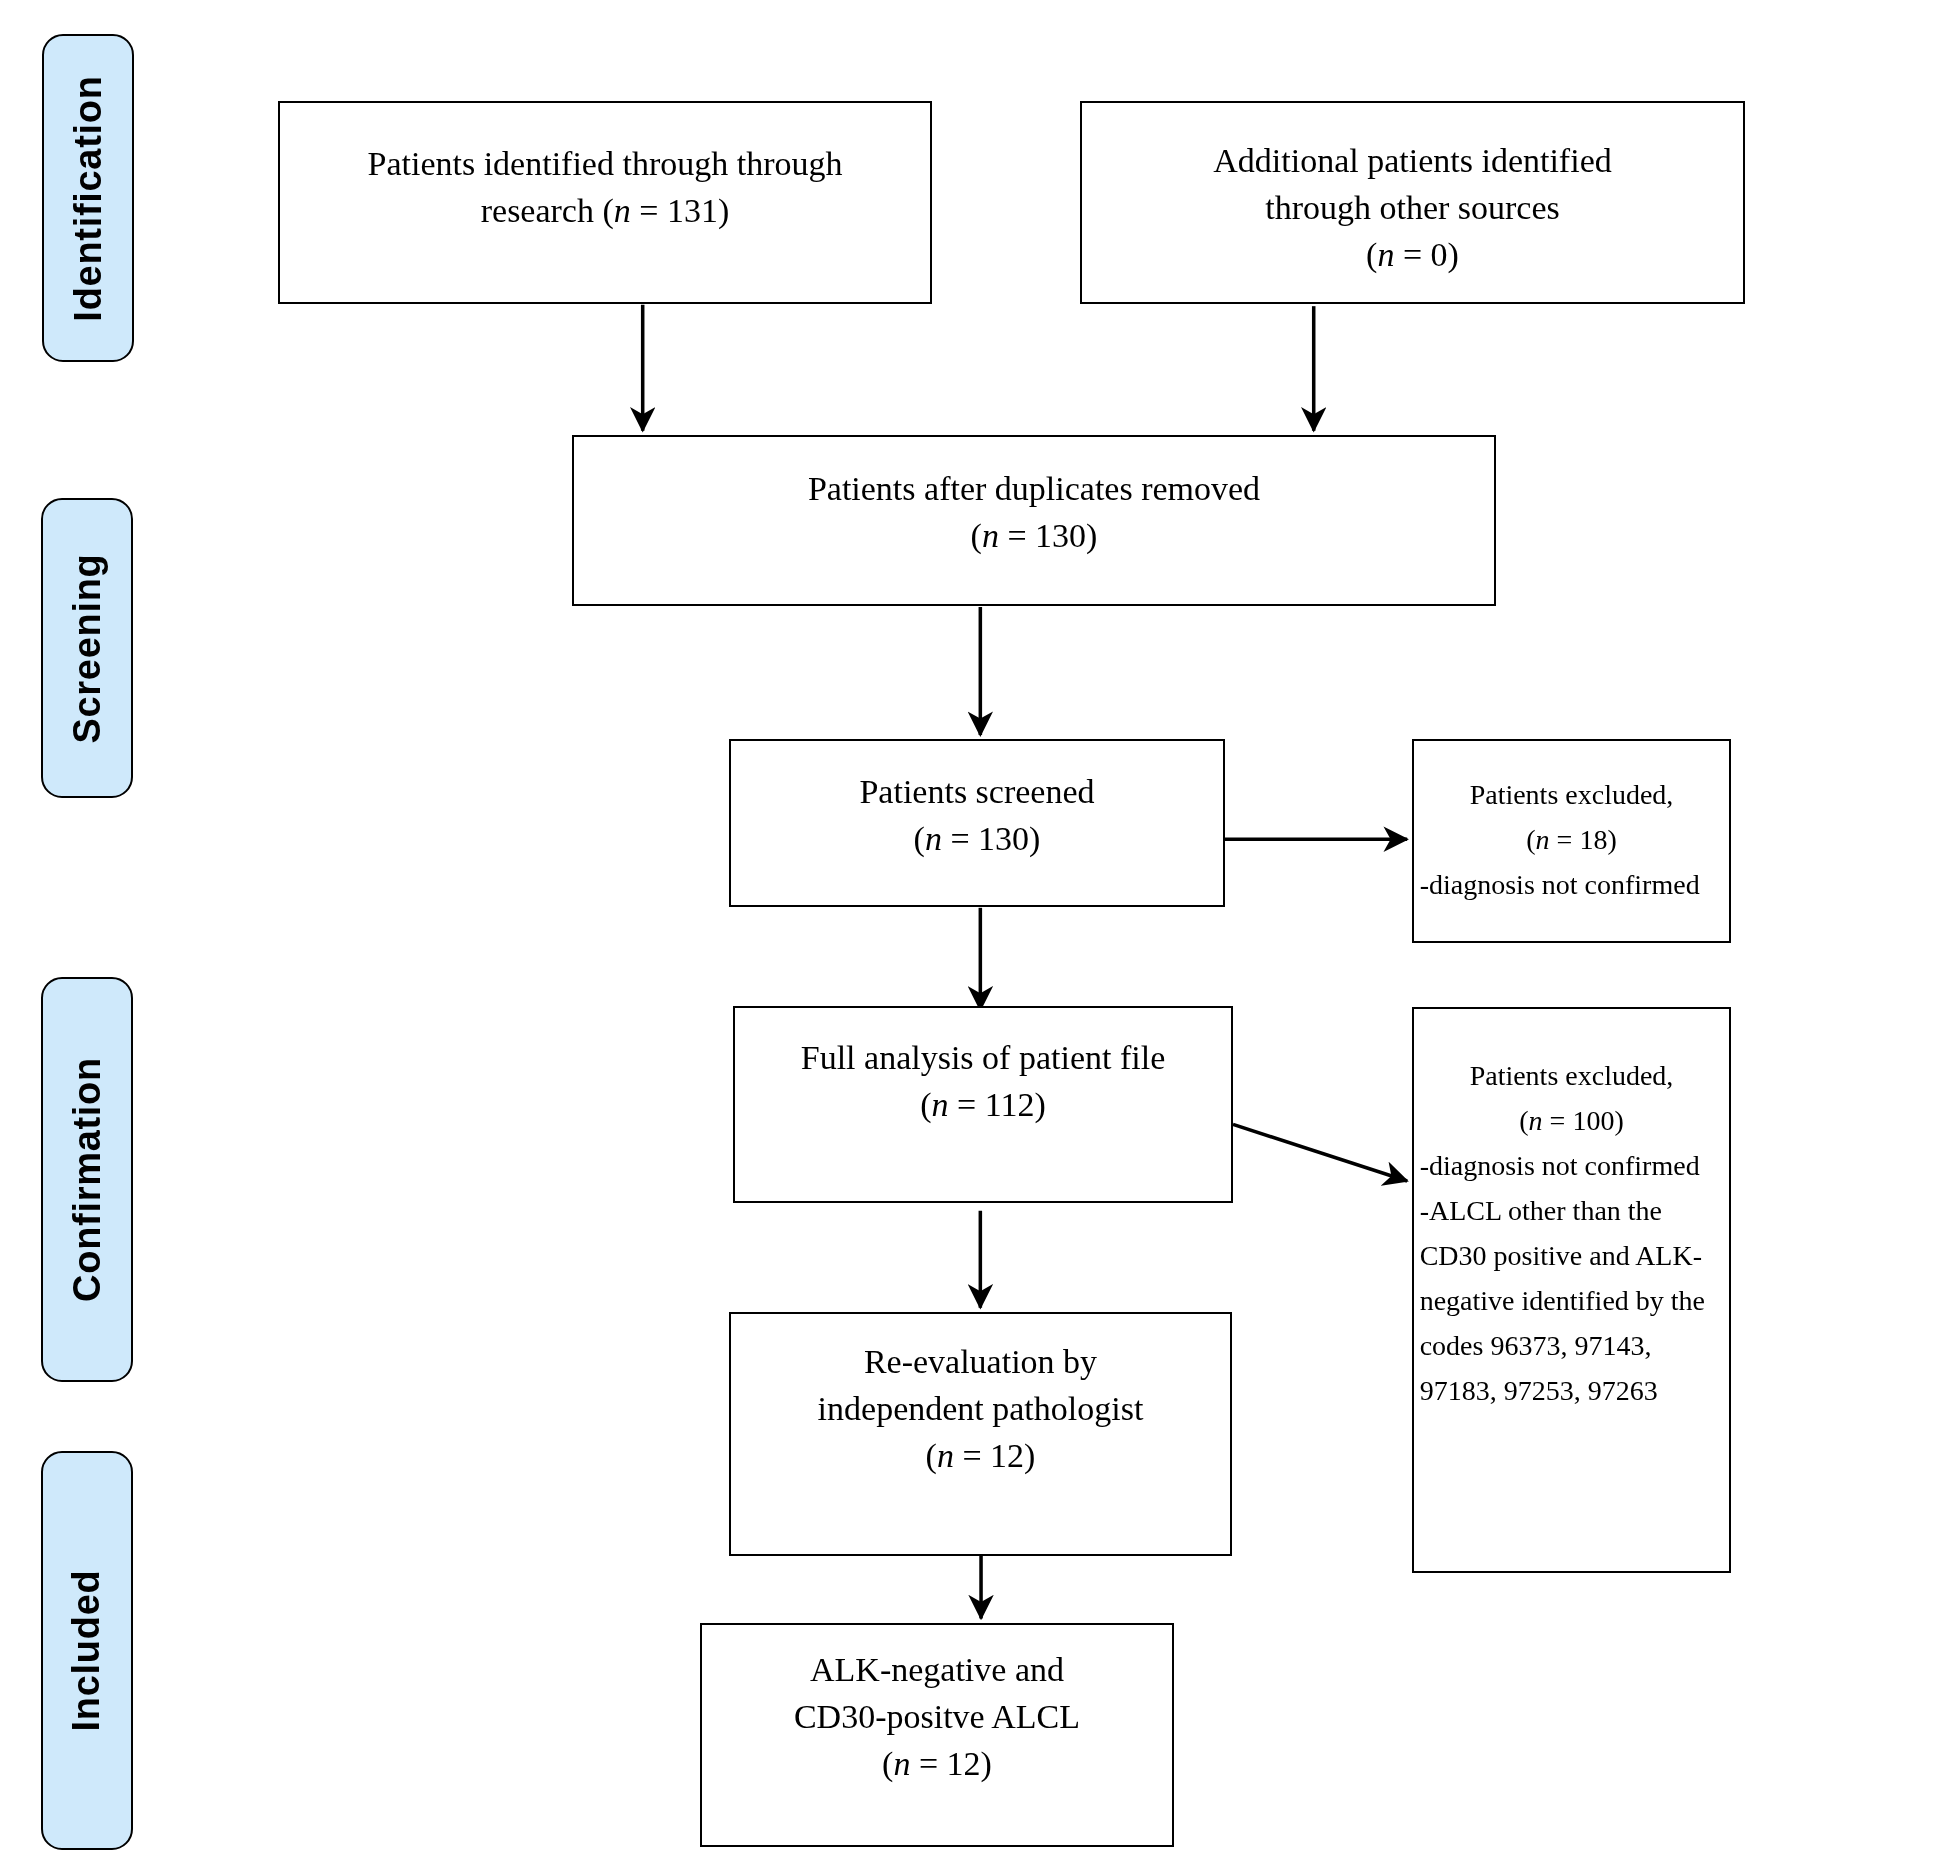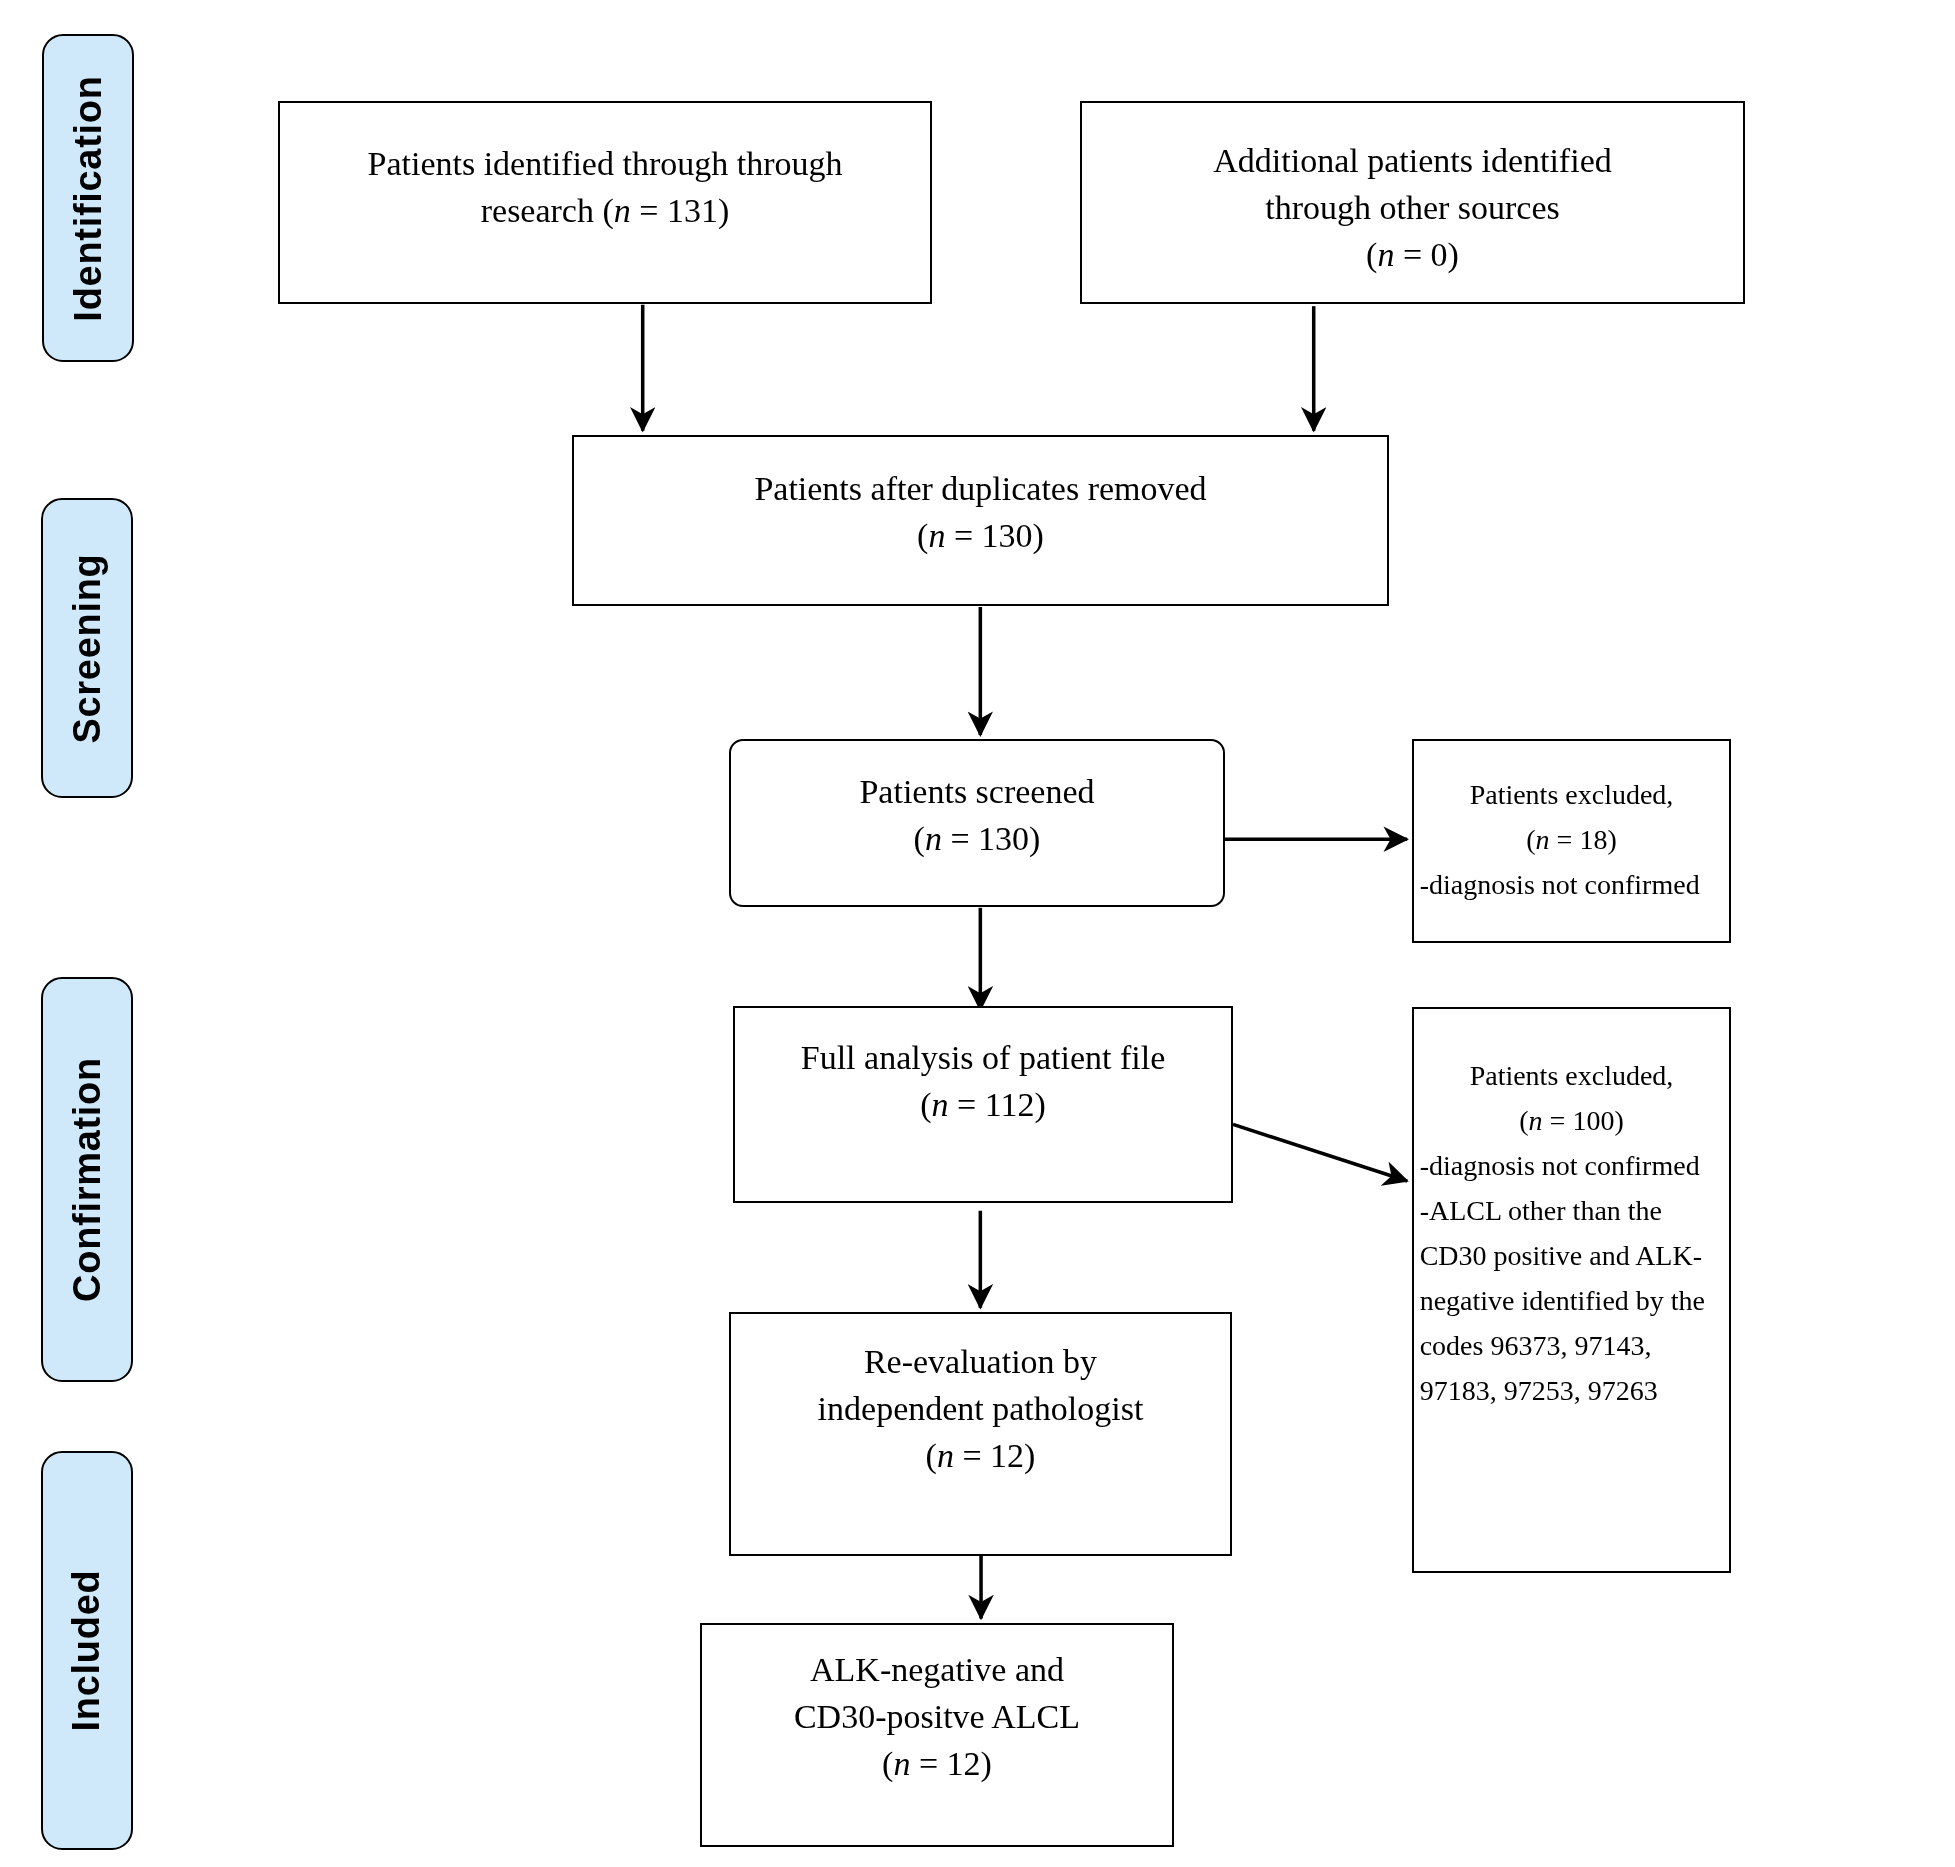--- a/index.html
+++ b/index.html
@@ -91,28 +91,28 @@
   </div>
 
   <div class="box" style="left:1032px;top:101px;width:665px;height:203px;padding-top:34px;margin-left:48px;">
     <div class="lines">
         <div class="line center">Additional patients identified</div>
         <div class="line center">through other sources</div>
         <div class="line center">(<i>n</i> = 0)</div>
       </div>
   </div>
 
-  <div class="box" style="left:572px;top:435px;width:817px;height:171px;padding-top:28px;">
+  <div class="box" style="left:572px;top:435px;width:924px;height:171px;padding-top:28px;">
     <div class="lines">
         <div class="line center">Patients after duplicates removed</div>
         <div class="line center">(<i>n</i> = 130)</div>
       </div>
   </div>
 
-  <div class="box" style="left:729px;top:739px;width:496px;height:168px;padding-top:27px;border-radius:14px;">
+  <div class="box" style="left:729px;top:739px;width:496px;height:168px;padding-top:27px;">
     <div class="lines">
         <div class="line center">Patients screened</div>
         <div class="line center">(<i>n</i> = 130)</div>
       </div>
   </div>
 
   <div class="box small" style="left:1412px;top:739px;width:319px;height:204px;padding-top:31px;">
     <div class="lines">
         <div class="line center">Patients excluded,</div>
         <div class="line center">(<i>n</i> = 18)</div>

